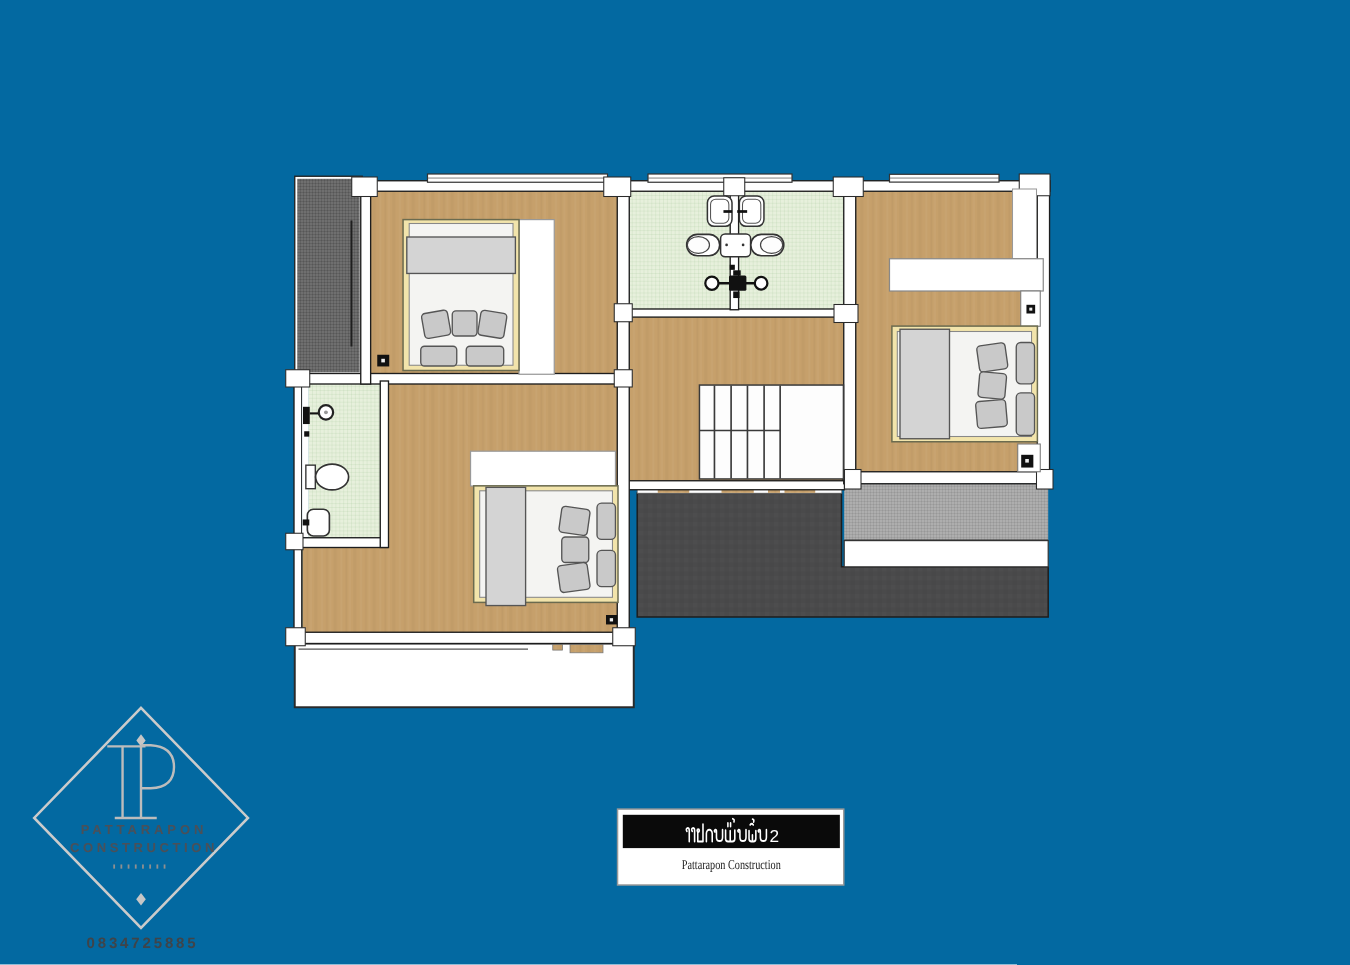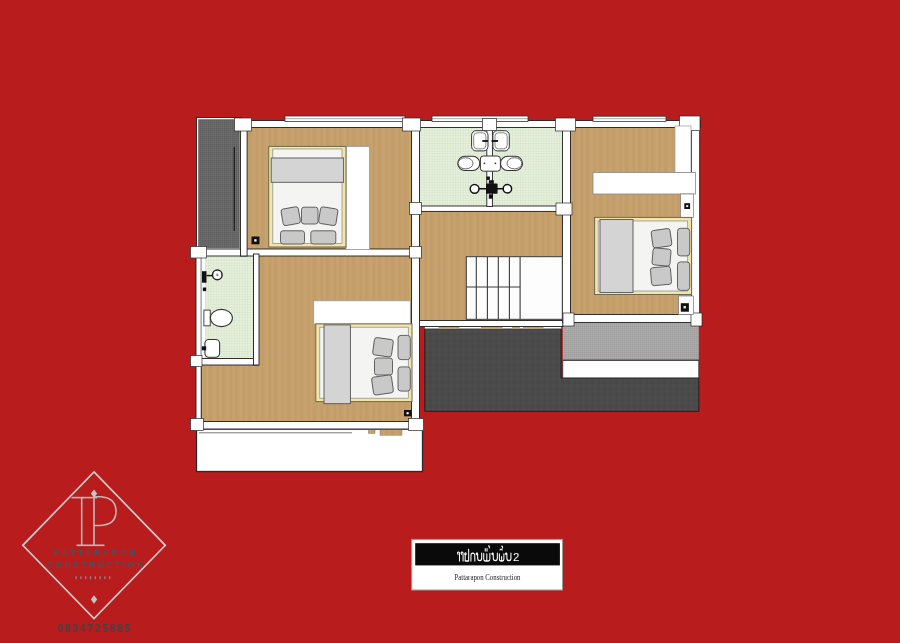--- a/index.html
+++ b/index.html
@@ -1,16 +1,16 @@
 <!DOCTYPE html>
 <html><head>
 <meta charset="utf-8">
 <style>
   html,body{margin:0;padding:0;background:#fff;}
-  #page{position:relative;width:900px;height:643px;background:#b91c1c;overflow:hidden;
+  #page{position:relative;width:900px;height:643px;background:#0369a1;overflow:hidden;
         font-family:"Liberation Sans",sans-serif;}
   svg{position:absolute;left:0;top:0;}
 </style>
 </head>
 <body>
 <div id="page">
 <svg width="900" height="643" viewBox="0 0 900 643">
 <defs>
   <pattern id="wood" patternUnits="userSpaceOnUse" width="13" height="40">
     <rect width="13" height="40" fill="#c6a06b"></rect>

